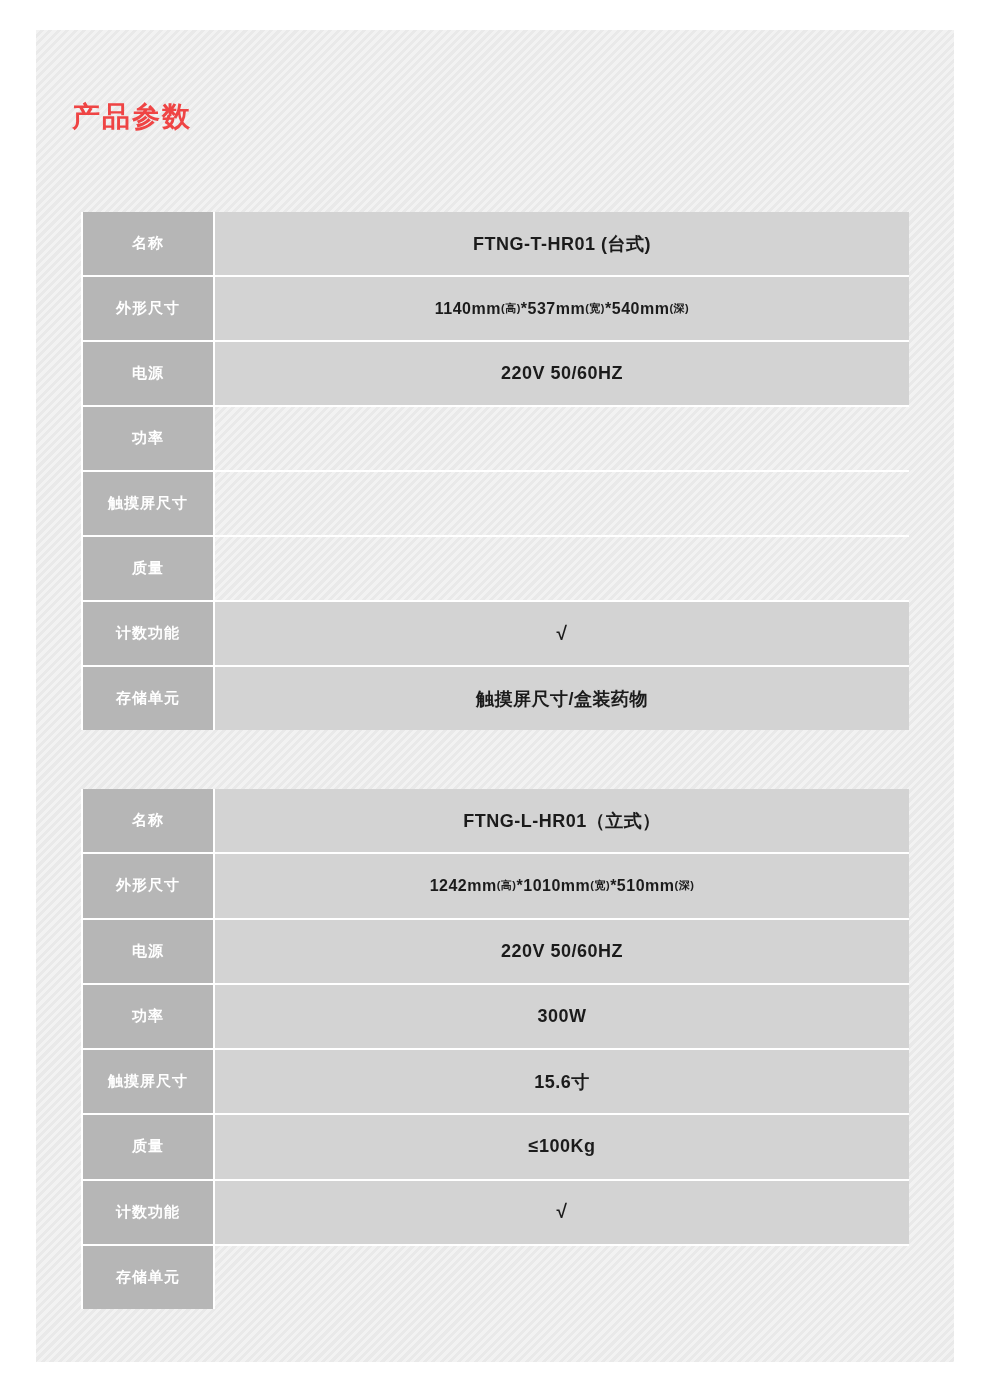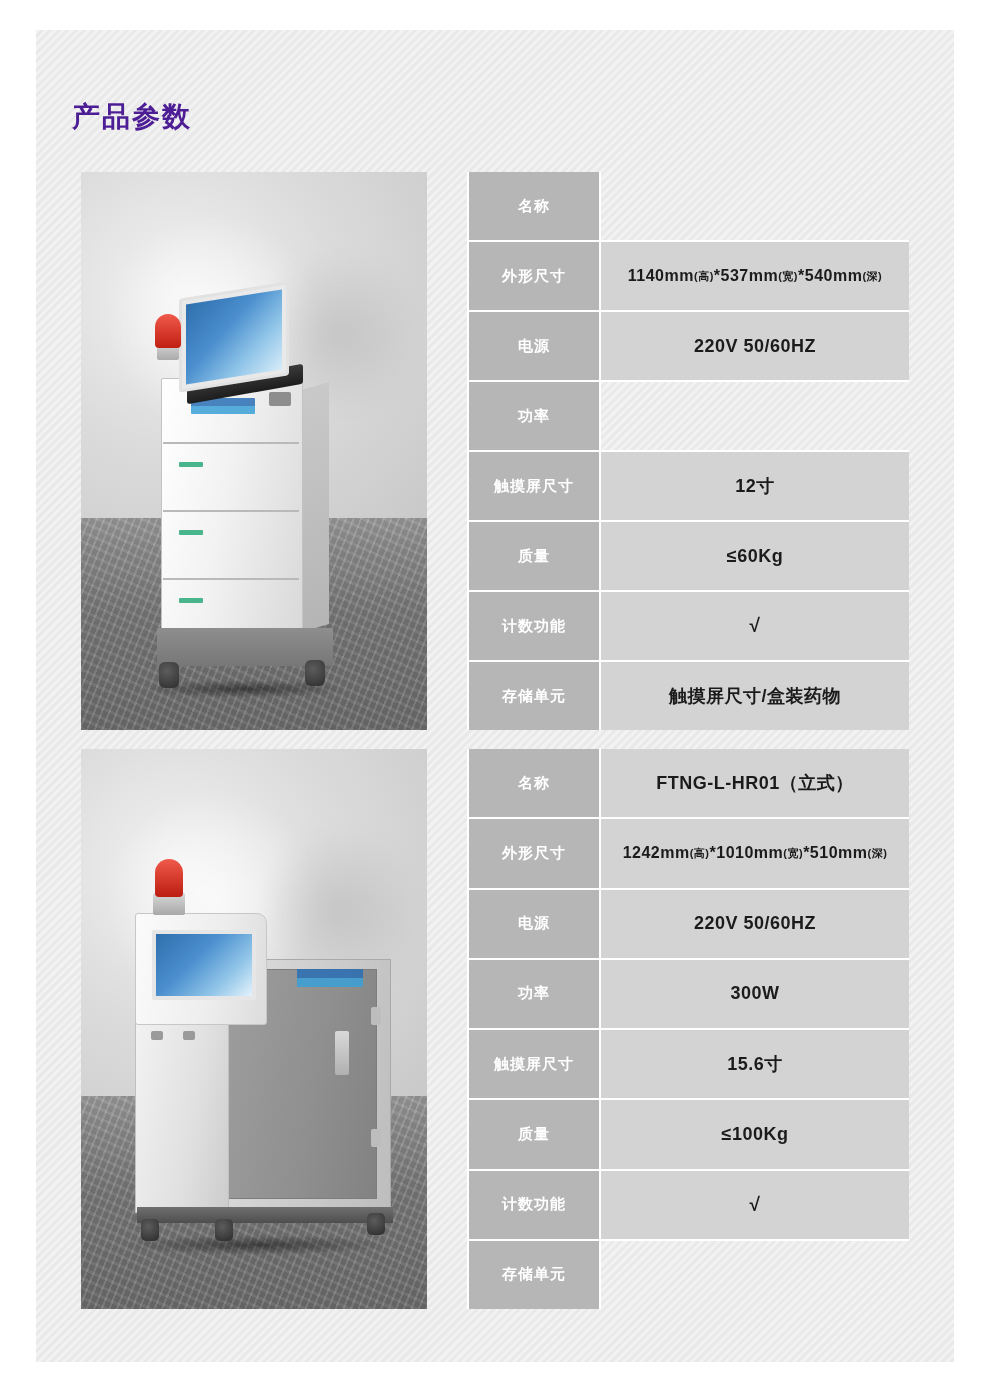--- a/index.html
+++ b/index.html
@@ -37,30 +37,31 @@
         #e9e9e9 6px
       );
   }
 
   .title {
     position: absolute;
     left: 72px;
     top: 98px;
     font-size: 28px;
     font-weight: bold;
-    color: #4c1d95;
+    color: #ef4444;
     letter-spacing: 2px;
     text-align: right;
   }
 
   .block {
     position: absolute;
     left: 81px;
     width: 828px;
     display: flex;
+    flex-direction: column;
     align-items: stretch;
     gap: 40px;
   }
 
   #block-0 { top: 172px; height: 558px; }
   #block-1 { top: 749px; height: 560px; }
 
   .photo {
     width: 346px;
     position: relative;
@@ -361,20 +362,21 @@
         </div>
         <div class="lamp-base"></div>
         <div class="lamp"></div>
       </div>
     </div>
 
     <div class="spec-table">
 
       <div class="spec-row">
         <div class="spec-label">名称</div>
+        <div class="spec-value">FTNG-T-HR01 (台式)</div>
       </div>
 
       <div class="spec-row">
         <div class="spec-label">外形尺寸</div>
         <div class="spec-value small">
           <span>1140mm</span>
             <span class="sub">(高)</span>
             <span>*537mm</span>
             <span class="sub">(宽)</span>
             <span>*540mm</span>
@@ -386,26 +388,24 @@
         <div class="spec-label">电源</div>
         <div class="spec-value">220V 50/60HZ</div>
       </div>
 
       <div class="spec-row">
         <div class="spec-label">功率</div>
       </div>
 
       <div class="spec-row">
         <div class="spec-label">触摸屏尺寸</div>
-        <div class="spec-value">12寸</div>
       </div>
 
       <div class="spec-row">
         <div class="spec-label">质量</div>
-        <div class="spec-value">≤60Kg</div>
       </div>
 
       <div class="spec-row">
         <div class="spec-label">计数功能</div>
         <div class="spec-value check">√</div>
       </div>
 
       <div class="spec-row">
         <div class="spec-label">存储单元</div>
         <div class="spec-value">触摸屏尺寸/盒装药物</div>

